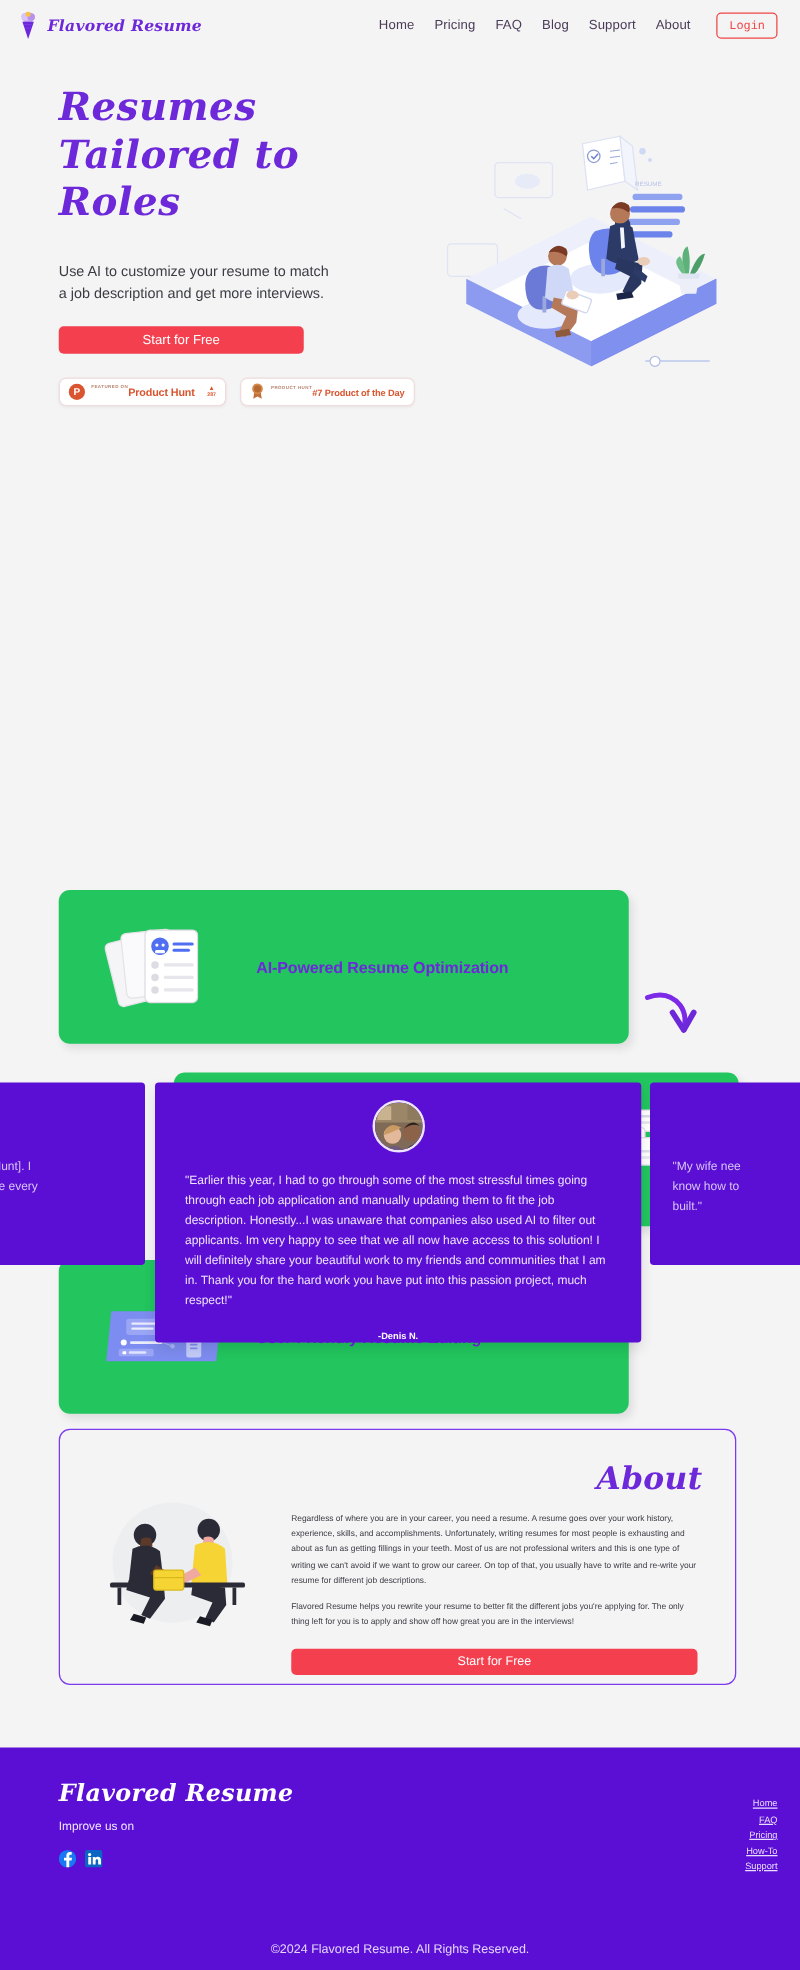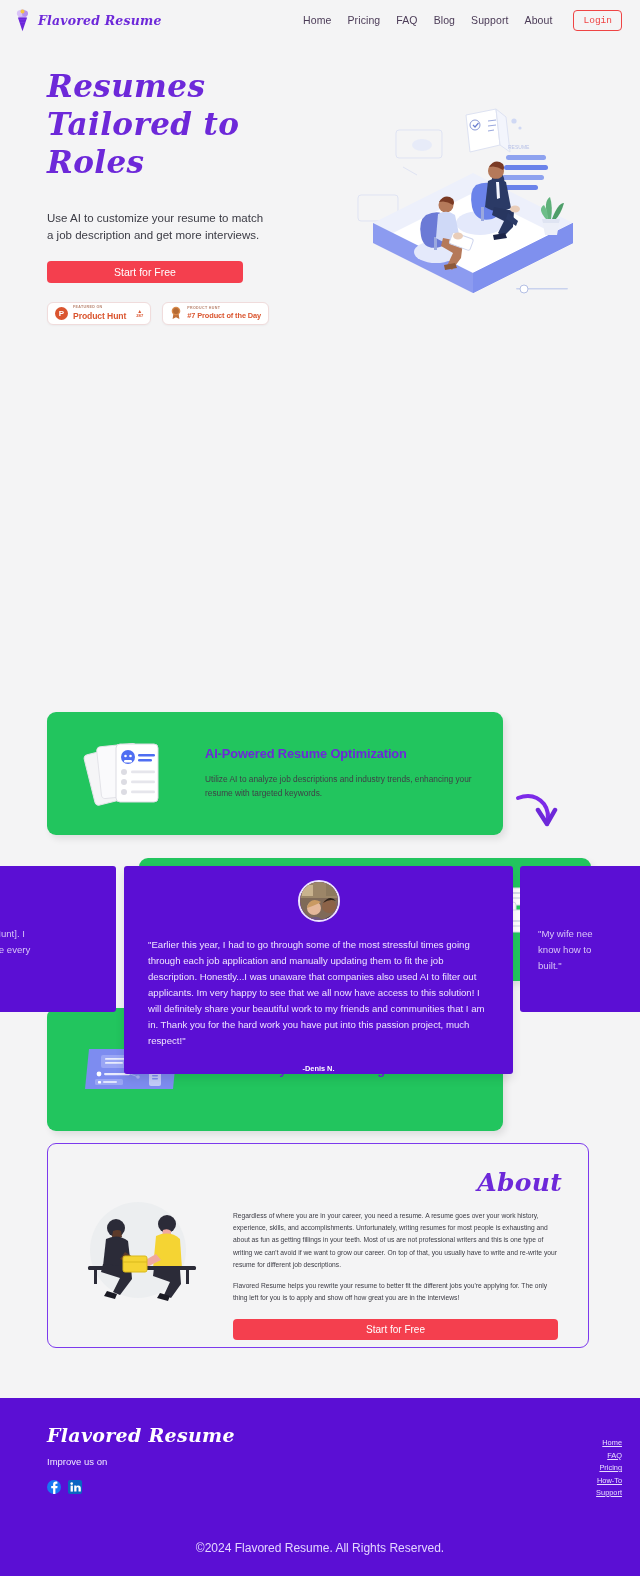--- a/index.html
+++ b/index.html
@@ -103,21 +103,21 @@
     box-shadow: 0 1px 2px rgba(0,0,0,.04);
   }
   .ph-logo {
     width: 13px; height: 13px; border-radius: 50%;
     background: #da552f; color: #fff;
     font-size: 8px; font-weight: bold;
     display:flex; align-items:center; justify-content:center;
     flex: 0 0 auto;
   }
   .medal-icon { width: 12px; height: 14px; flex:0 0 auto; }
-  .badge-txt { display: flex; flex-direction: column; justify-content: center; line-height: 1; }
+  .badge-txt { display: flex; justify-content: center; line-height: 1; }
   .badge-top { font-size: 3.6px; color: #b9846f; letter-spacing: .35px; font-weight: bold; }
   .badge-main { font-size: 8.6px; font-weight: bold; color: #da552f; margin-top: 2px; letter-spacing: -.1px; }
   .badge-main.sm { font-size: 7.4px; }
   .upvote { margin-left: 5px; text-align: center; line-height: 1; }
   .upvote .car { font-size: 5px; color: #da552f; display:block; }
   .upvote .num { font-size: 4.2px; color: #da552f; font-weight: bold; display:block; }
 
   .hero-illus { position: absolute; right: 42px; top: 55px; width: 250px; height: 230px; }
 
   
@@ -286,24 +286,24 @@
   .footer-cols { display: flex; gap: 28px; padding-top: 14px; }
   .fcol { display: flex; flex-direction: column; align-items: flex-end; gap: 3.5px; }
   .flink {
     font-size: 7.4px;
     color: #e9ddff;
     text-decoration: underline;
     cursor: pointer;
   }
   .copyright {
     position: absolute;
-    left: 0; top: 143px;
+    left: 0; top: 156px;
     width: 640px;
     text-align: center;
-    font-size: 12px;
+    font-size: 10px;
     color: #e4d6ff;
   }
 </style>
 </head>
 <body>
 
 <div class="header">
   <div class="brand">
     <span class="cone-icon">
       <svg viewBox="0 0 17 24" width="17" height="24">
@@ -464,21 +464,20 @@
         </g>
         <g fill="#e6e6ec">
           <rect x="48" y="36.6" width="24" height="2.6" rx="1.3"></rect>
           <rect x="48" y="46.6" width="24" height="2.6" rx="1.3"></rect>
           <rect x="48" y="56.6" width="24" height="2.6" rx="1.3"></rect>
         </g>
       </svg>
     </div>
     <div class="ftext">
       <div class="ftitle">AI-Powered Resume Optimization</div>
-      <div class="fdesc">Utilize AI to analyze job descriptions and industry trends, enhancing your resume with targeted keywords.</div>
     </div>
   </div>
 
   <div class="fcard c2">
     <div class="ftext">
       <div class="ftitle">ATS-Friendly Resume Formatting</div>
       <div class="fdesc">Improve resume structure and readability for easy ATS parsing with our professional formatting solution.</div>
     </div>
     <div class="fillus">
       <svg viewBox="0 0 96 72" width="96" height="72">

